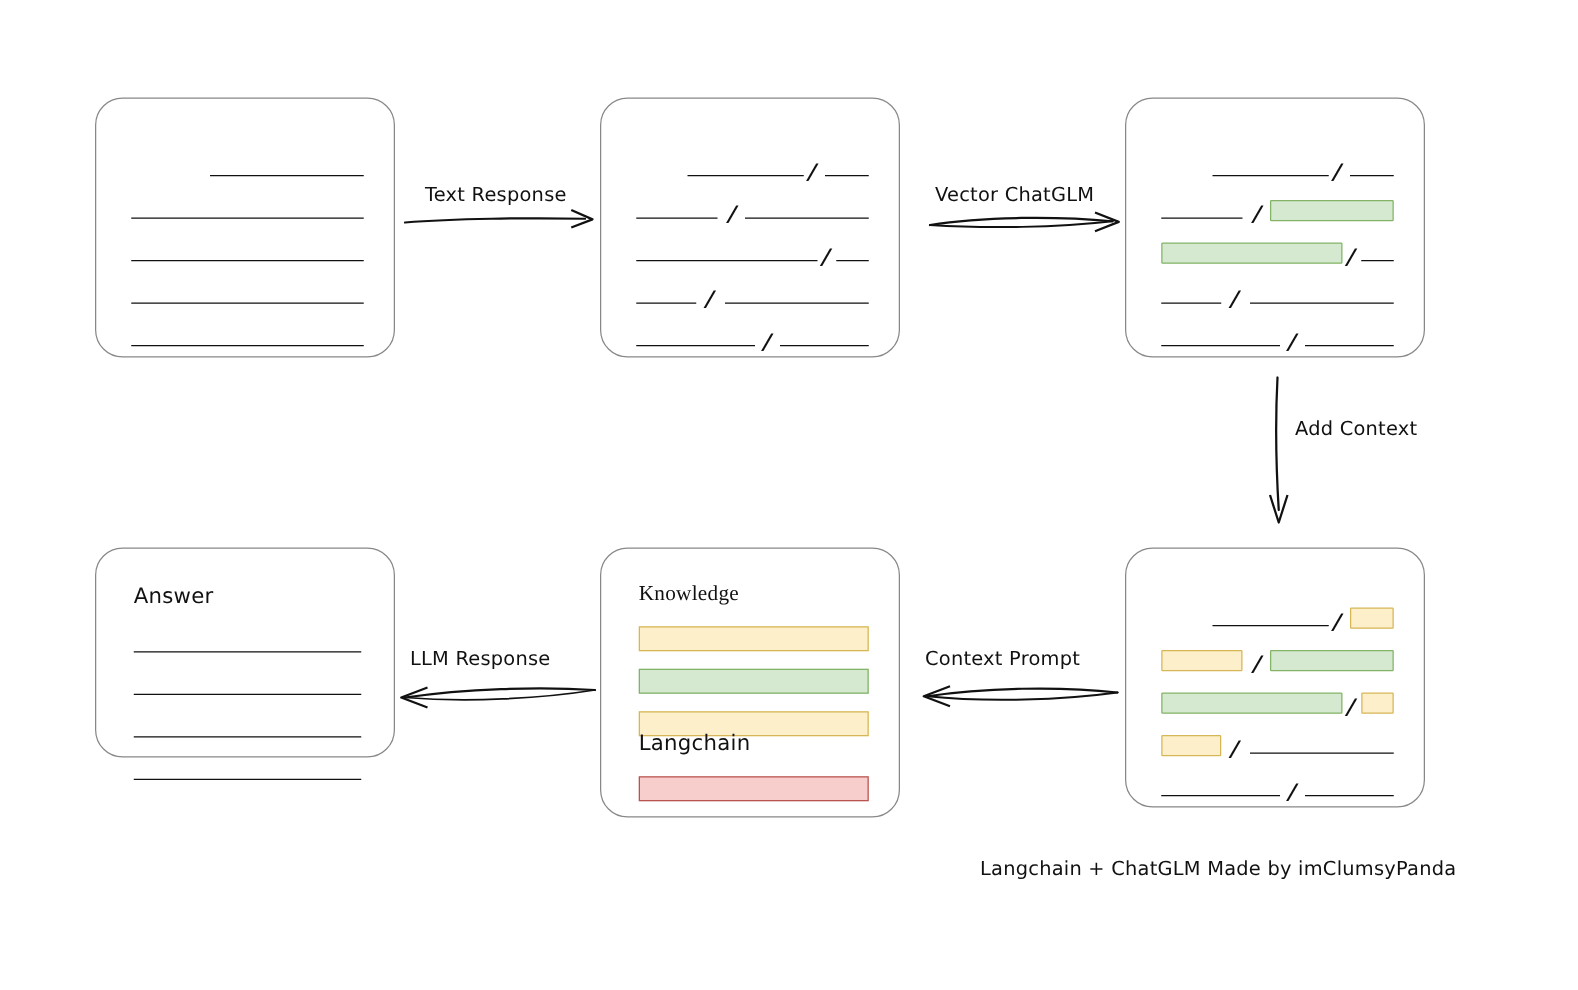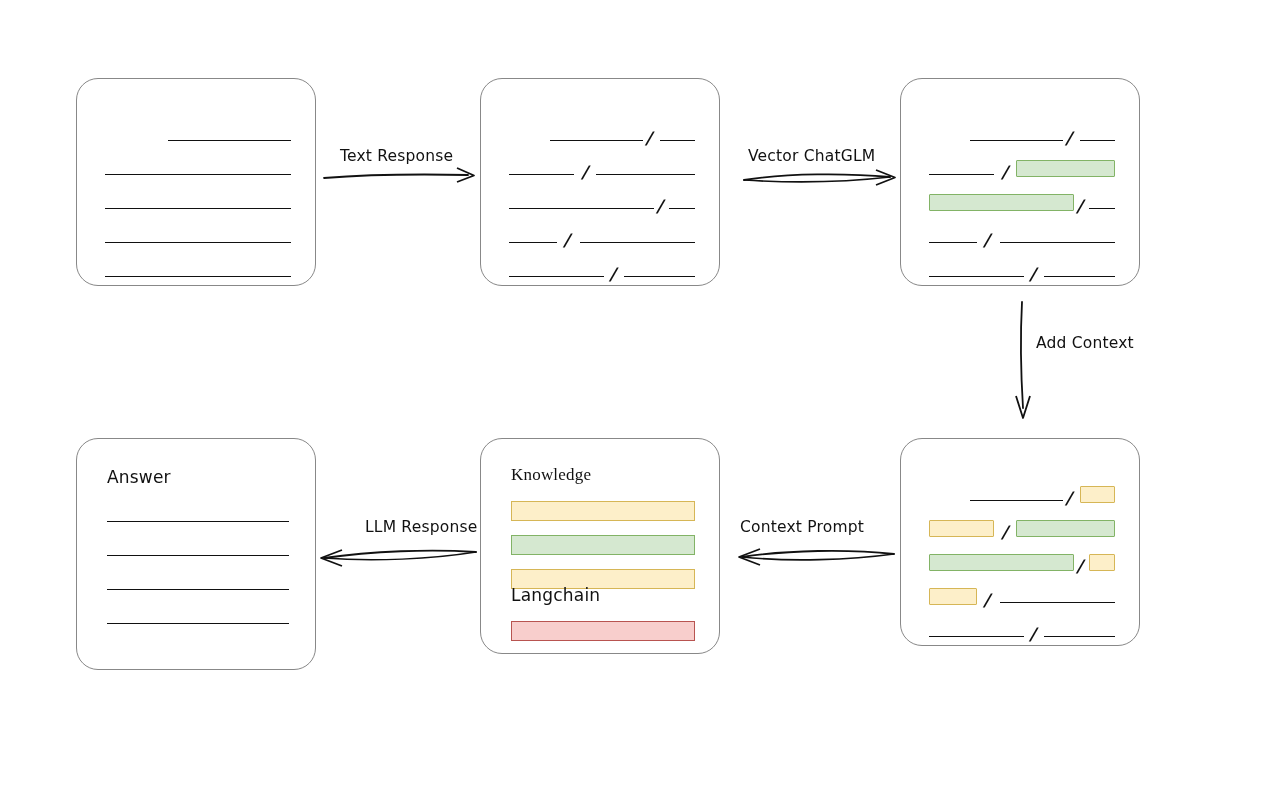--- a/index.html
+++ b/index.html
@@ -28,21 +28,21 @@
     box-sizing: border-box;
     border: 1.4px solid #888888;
     border-radius: 22px;
     background: #ffffff;
   }
   #box-source   { left: 76px;  top: 78px;  width: 240px; height: 208px; }
   #box-chunks   { left: 480px; top: 78px;  width: 240px; height: 208px; }
   #box-matched  { left: 900px; top: 78px;  width: 240px; height: 208px; }
   #box-prompt   { left: 900px; top: 438px; width: 240px; height: 208px; }
   #box-knowledge{ left: 480px; top: 438px; width: 240px; height: 216px; }
-  #box-answer   { left: 76px;  top: 438px; width: 240px; height: 232px; }
+  #box-answer   { left: 76px;  top: 438px; width: 240px; height: 168px; }
 
   
   .rows {
     position: absolute;
     left: 28px;
     right: 24px;
     top: 36px;
   }
   .row {
     position: relative;
@@ -161,21 +161,21 @@
     <path d="M158,14 C114,20 54,22 6,17" fill="none" stroke="#111" stroke-width="1.6" stroke-linecap="round"></path>
     <path d="M24,9 L3,17 L24,25" fill="none" stroke="#111" stroke-width="1.8" stroke-linejoin="round"></path>
   </svg>
   <div class="edge-label" style="left:740px; top:518px;">Context Prompt</div>
 
   <svg class="edge" style="left:318px; top:540px;" width="160" height="34" viewBox="0 0 160 34">
     <path d="M158,12 C112,9 54,11 6,18" fill="none" stroke="#111" stroke-width="1.8" stroke-linecap="round"></path>
     <path d="M158,12 C114,19 56,22 6,18" fill="none" stroke="#111" stroke-width="1.4" stroke-linecap="round"></path>
     <path d="M24,10 L3,18 L24,26" fill="none" stroke="#111" stroke-width="1.8" stroke-linejoin="round"></path>
   </svg>
-  <div class="edge-label" style="left:328px; top:518px;margin-left:37px;">LLM Response</div>
+  <div class="edge-label" style="left:328px; top:518px;">LLM Response</div>
 
   <div class="doc-box" id="box-source">
     <div class="rows">
         <div class="row">
           <div class="seg-line" style="left: 34%; width: 66%;"></div>
         </div>
         <div class="row">
           <div class="seg-line" style="left: 0%; width: 100%;"></div>
         </div>
         <div class="row">
@@ -296,14 +296,15 @@
   <div class="doc-box" id="box-answer">
     <div class="box-heading" style="top:28px;">Answer</div>
     <div>
         <div class="answer-line" style="top: 82px;"></div>
         <div class="answer-line" style="top: 116px;"></div>
         <div class="answer-line" style="top: 150px;"></div>
         <div class="answer-line" style="top: 184px;"></div>
       </div>
   </div>
 
+  <div id="caption">Langchain + ChatGLM Made by imClumsyPanda</div>
 
 </div>
 
 </body></html>

